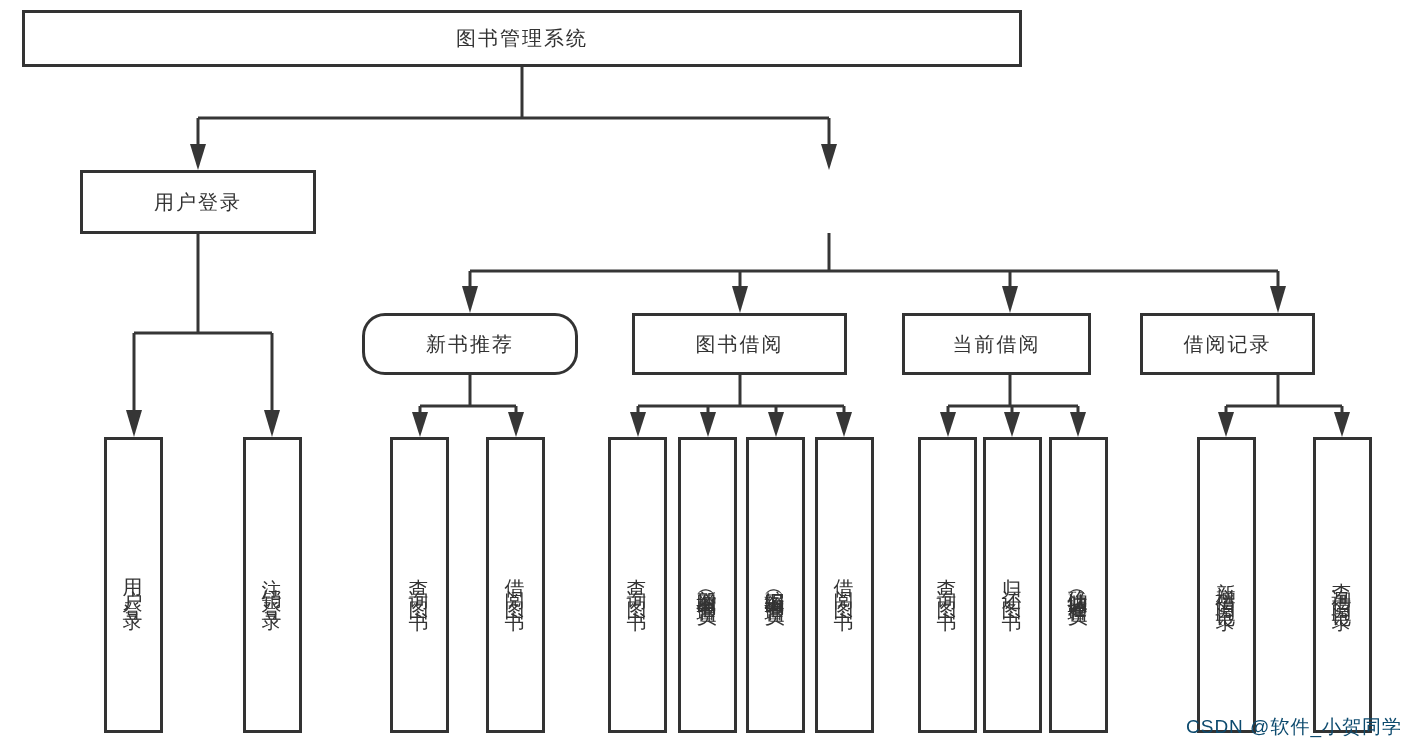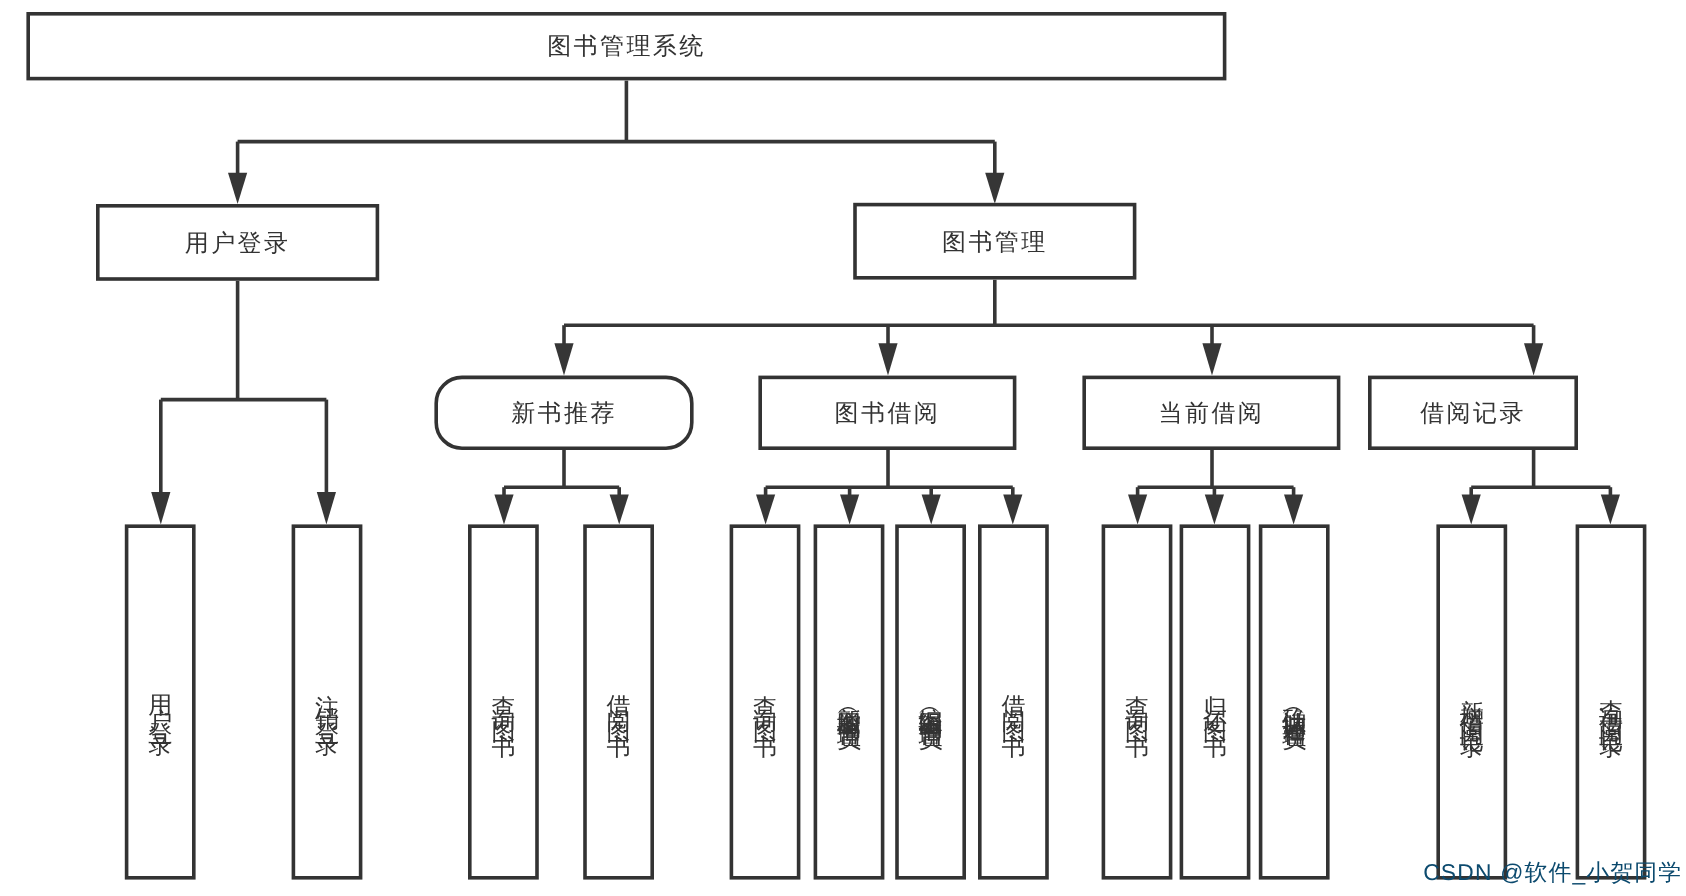--- a/index.html
+++ b/index.html
@@ -146,31 +146,28 @@
     </g>
   </svg>
 
   <div class="box h" style="left:22px; top:10px; width:1000px; height:57px;">
     <span>图书管理系统</span>
   </div>
 
   <div class="box h" style="left:80px; top:170px; width:236px; height:64px;">
     <span>用户登录</span>
   </div>
-  <div class="box h" style="left:711px; top:169px; width:236px; height:64px;">
-    <span>图书管理</span>
-  </div>
 
   <div class="box h" style="left:362px; top:313px; width:216px; height:62px;border-radius:23px;">
     <span>新书推荐</span>
   </div>
   <div class="box h" style="left:632px; top:313px; width:215px; height:62px;">
     <span>图书借阅</span>
   </div>
-  <div class="box h" style="left:902px; top:313px; width:215px; height:62px;align-items:center;">
+  <div class="box h" style="left:902px; top:313px; width:189px; height:62px;align-items:center;">
     <span>当前借阅</span>
   </div>
   <div class="box h" style="left:1140px; top:313px; width:175px; height:62px;">
     <span>借阅记录</span>
   </div>
 
   <div class="box v" style="left:104px; top:437px; width:59px; height:296px;">
     <span class="sp-lg">用户登录</span>
   </div>
   <div class="box v" style="left:243px; top:437px; width:59px; height:296px;">

